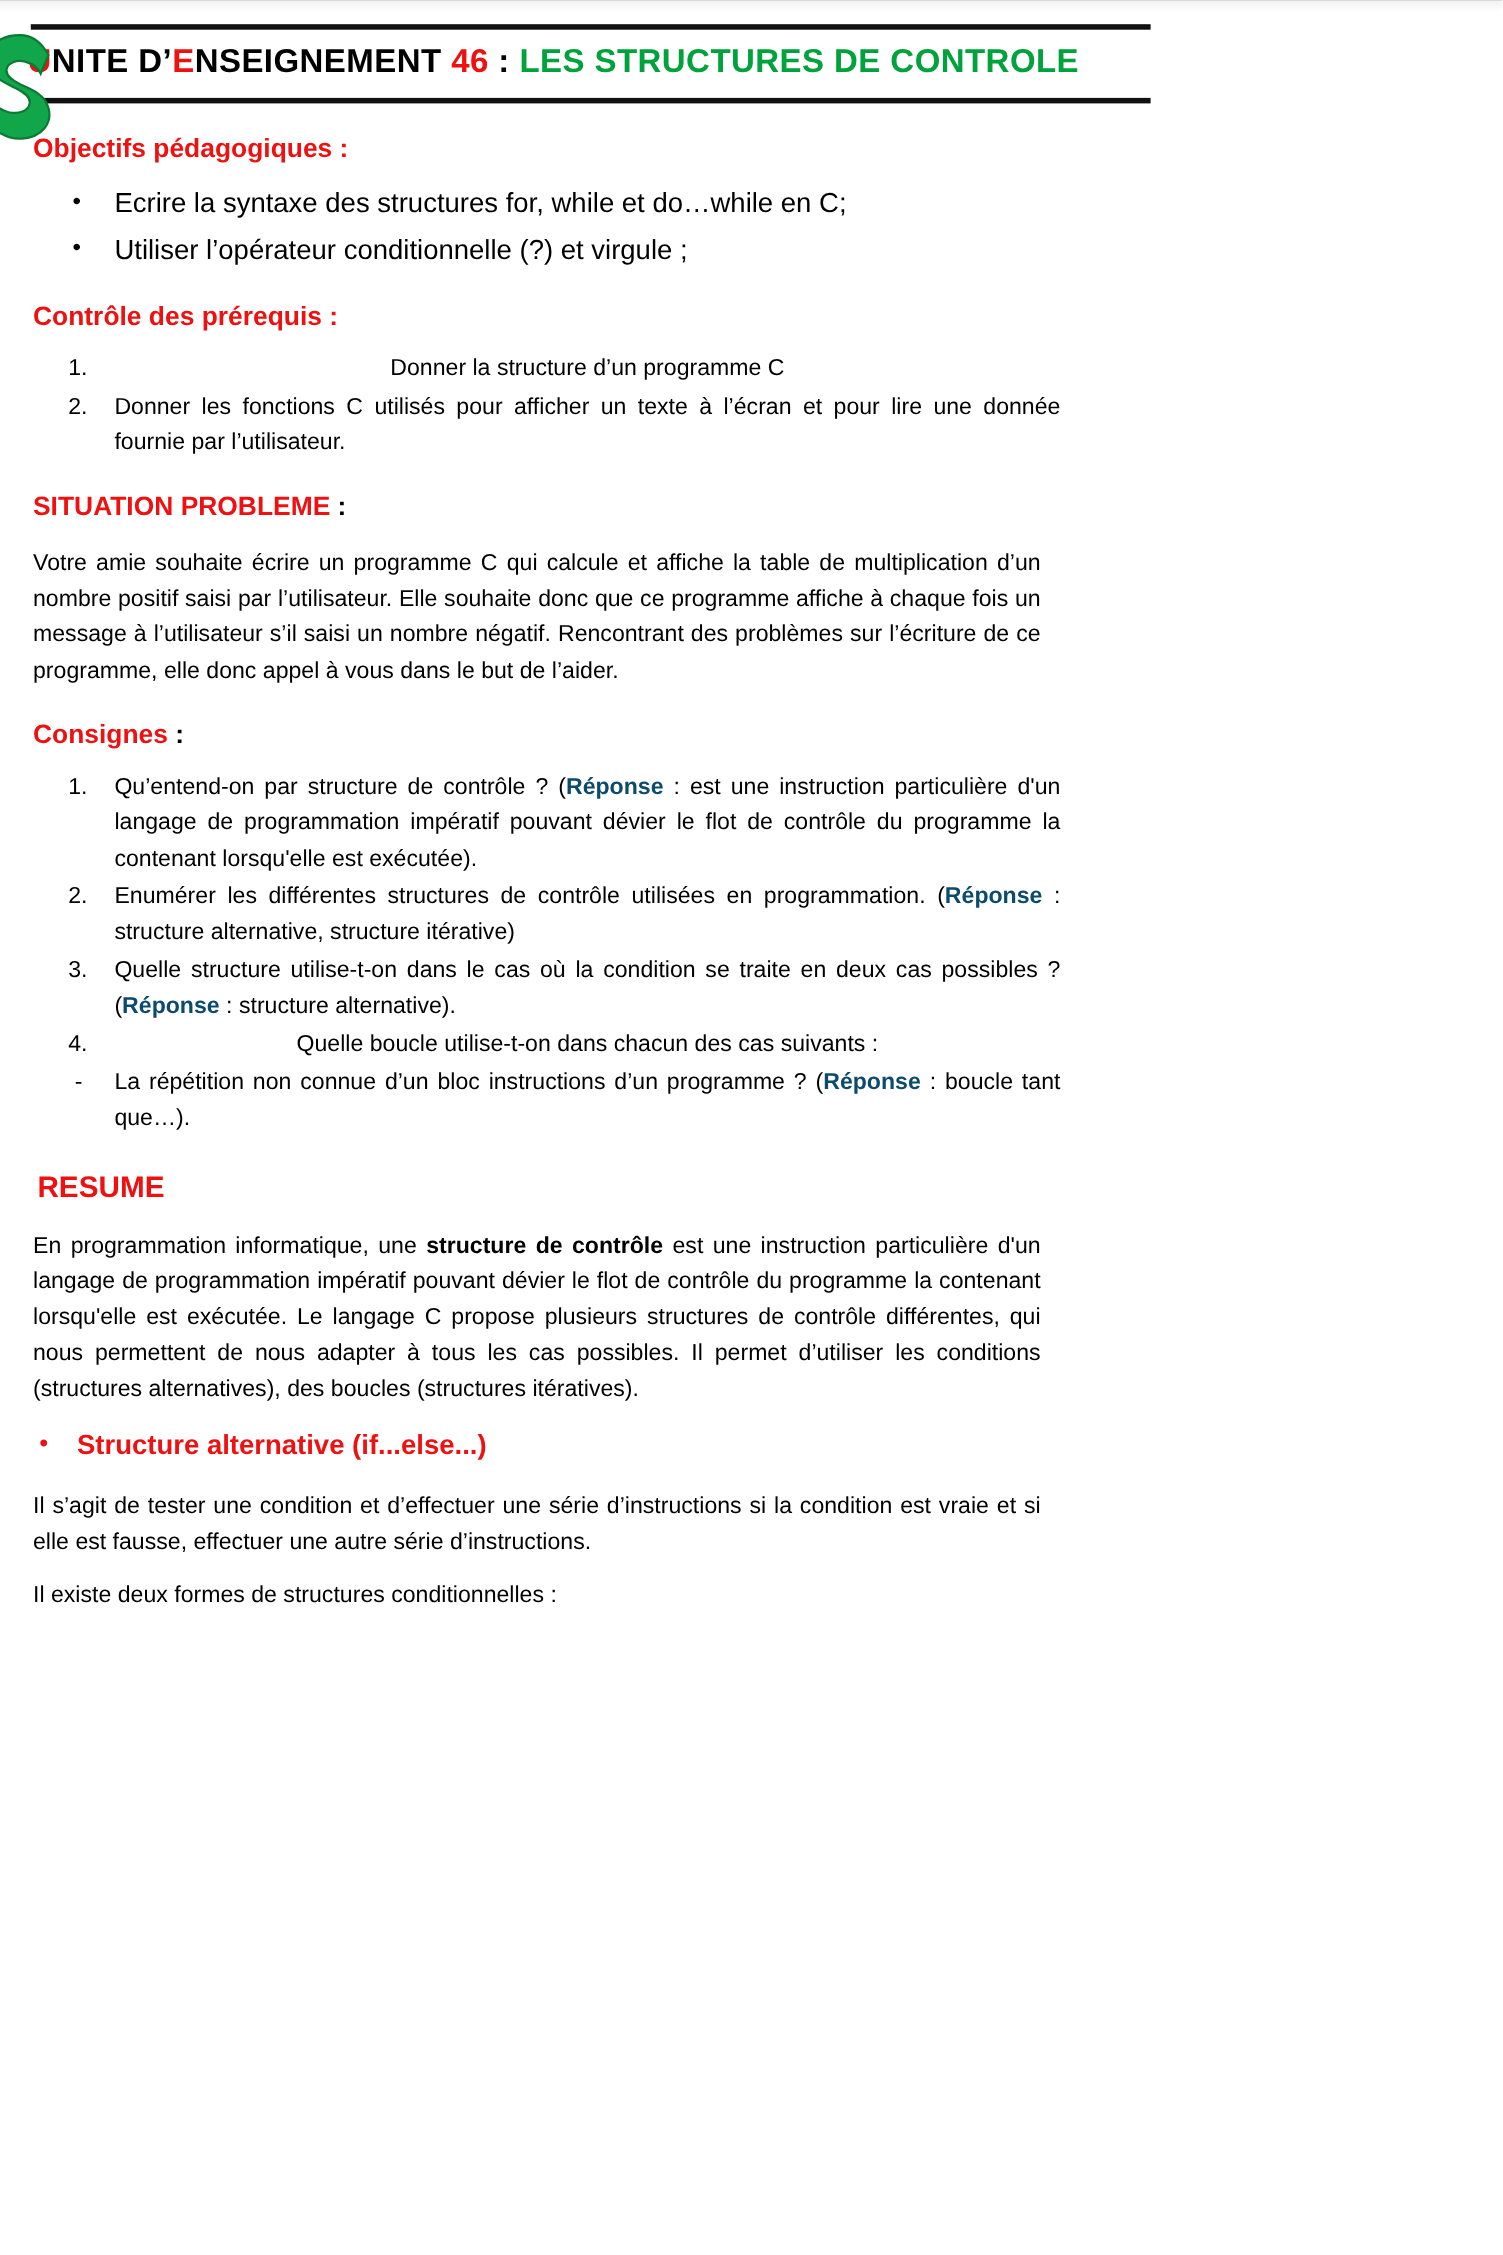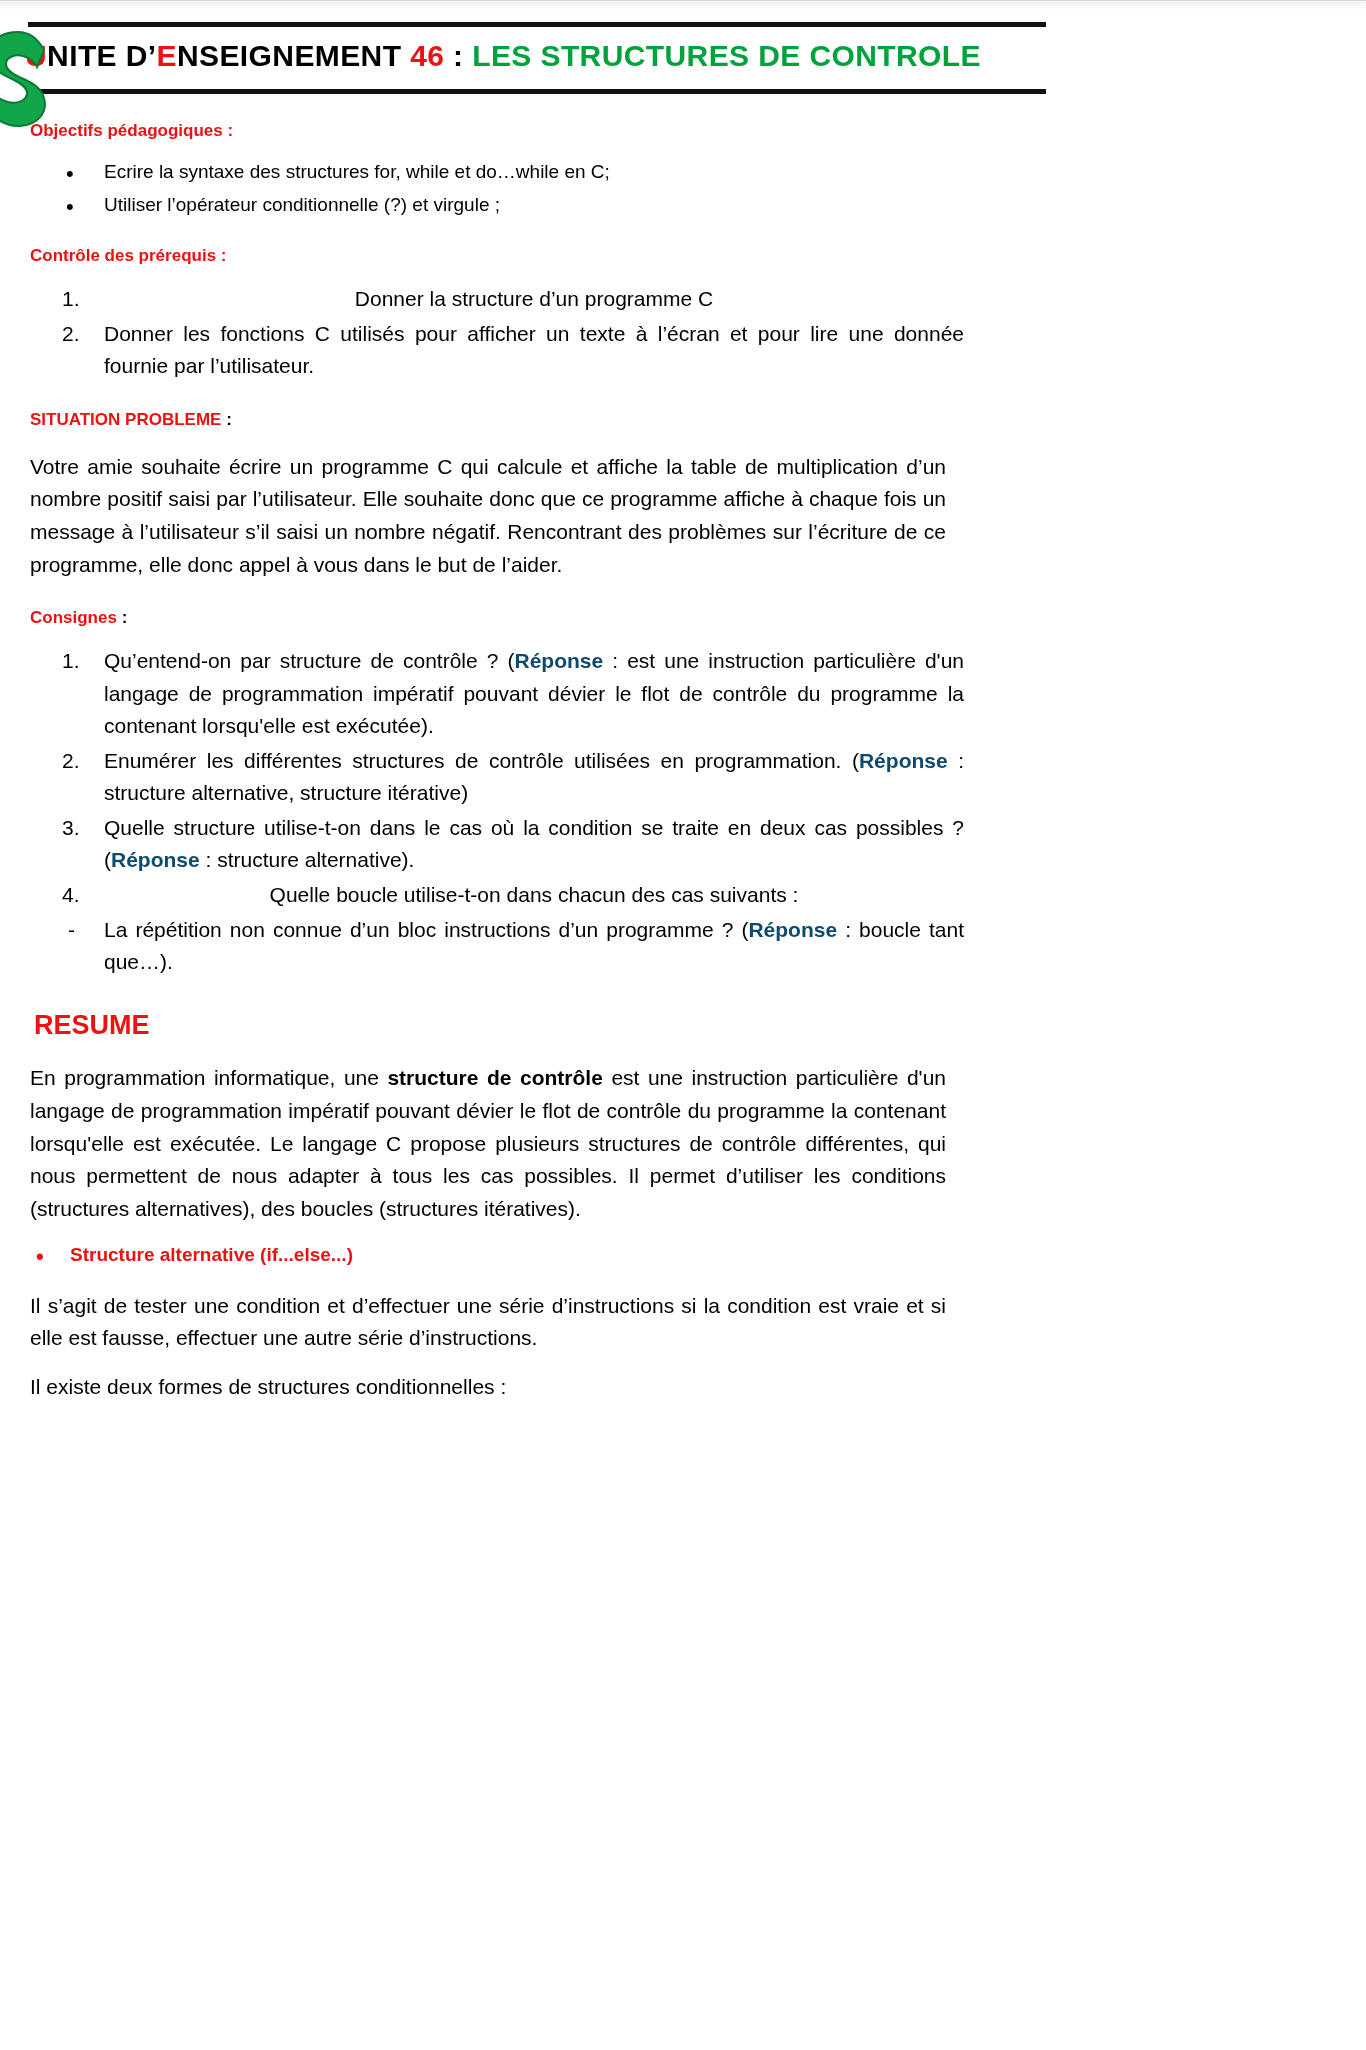--- a/index.html
+++ b/index.html
@@ -78,21 +78,21 @@
     top: 8px;
     width: 66px;
     height: 104px;
     z-index: 3;
   }
 
   
   .h-red {
     color: #ee1111;
     font-weight: bold;
-    font-size: 17px;
+    font-size: 24px;
     margin: 26px 0 0 30px;
     line-height: 1.3;
   }
   .h-red .colon { color: #000000; font-weight: bold; }
   .h-resume {
     color: #ee1111;
     font-weight: bold;
     font-size: 27px;
     margin: 30px 0 0 34px;
     line-height: 1.25;
@@ -110,21 +110,21 @@
   .para b { font-weight: bold; }
 
   
   ul.disc {
     list-style: none;
     margin: 16px 0 0 0;
     padding: 0;
   }
   ul.disc > li {
     position: relative;
-    font-size: 19px;
+    font-size: 25px;
     line-height: 1.5;
     margin: 0 0 4px 0;
     padding-left: 104px;
     width: 860px;
   }
   ul.disc > li::before {
     content: "\2022";
     position: absolute;
     left: 66px;
     top: -1px;

